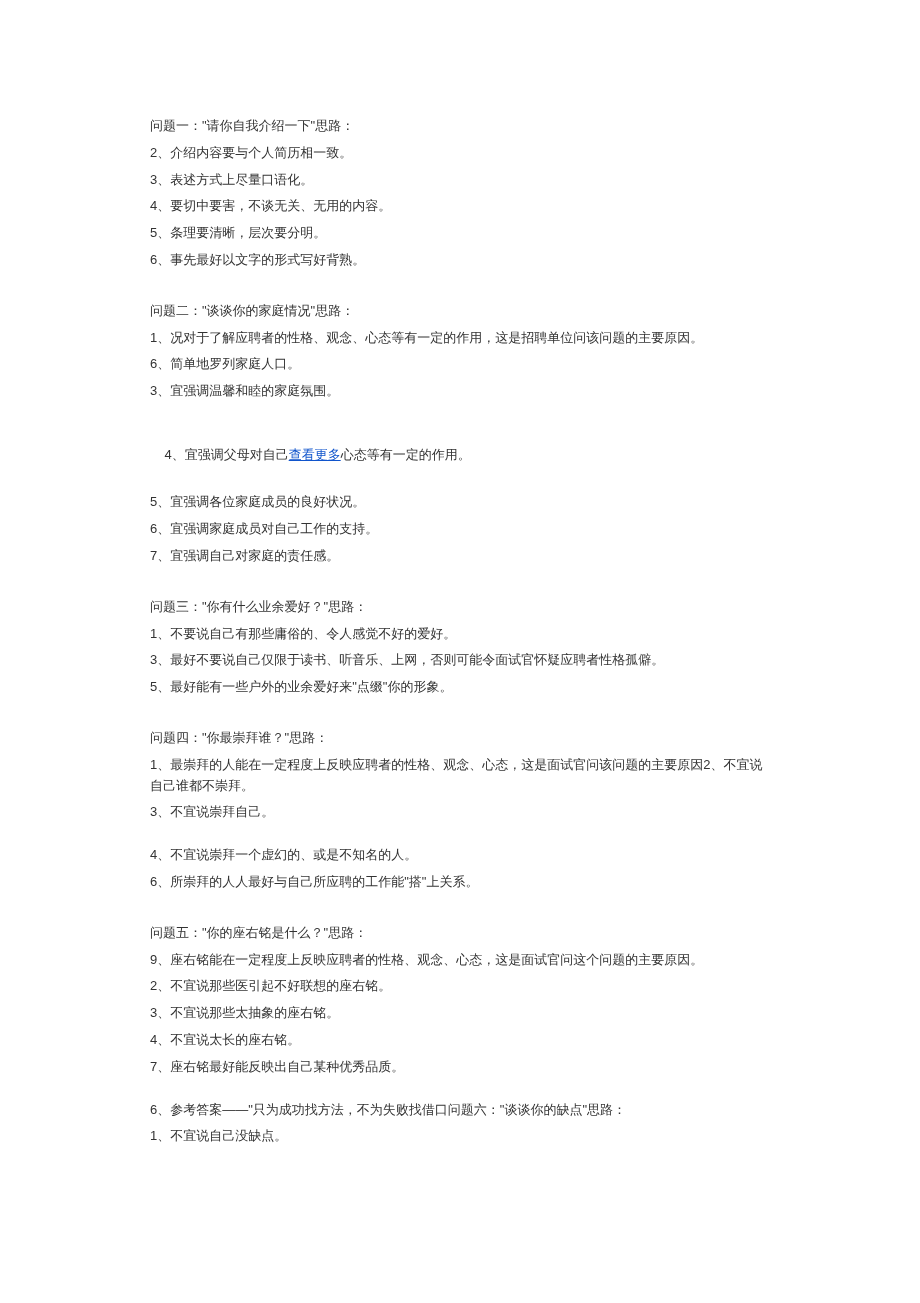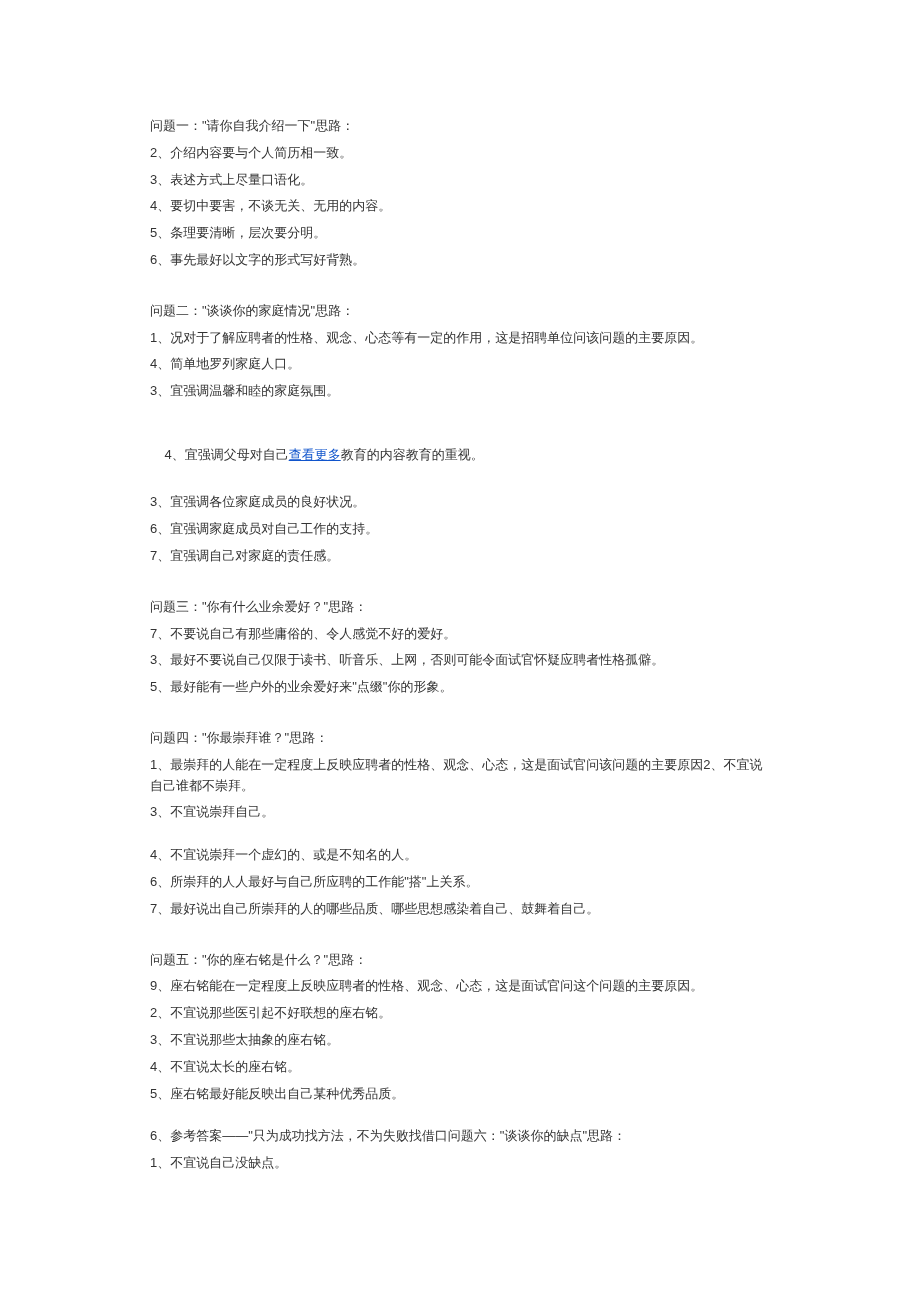--- a/index.html
+++ b/index.html
@@ -41,54 +41,53 @@
   <div class="line">2、介绍内容要与个人简历相一致。</div>
   <div class="line">3、表述方式上尽量口语化。</div>
   <div class="line">4、要切中要害，不谈无关、无用的内容。</div>
   <div class="line">5、条理要清晰，层次要分明。</div>
   <div class="line">6、事先最好以文字的形式写好背熟。</div>
 
   <div class="section-gap"></div>
 
   <div class="line">问题二："谈谈你的家庭情况"思路：</div>
   <div class="line">1、况对于了解应聘者的性格、观念、心态等有一定的作用，这是招聘单位问该问题的主要原因。</div>
-  <div class="line">4、简单地罗列家庭人口。</div>
+  <div class="line">6、简单地罗列家庭人口。</div>
   <div class="line">3、宜强调温馨和睦的家庭氛围。</div>
   <div class="section-gap" style="height:10px"></div>
   <div class="line">
-    <span>4、宜强调父母对自己</span><a class="link">查看更多</a><span>教育的内容教育的重视。</span>
+    <span>4、宜强调父母对自己</span><a class="link">查看更多</a><span>心态等有一定的作用。</span>
   </div>
-  <div class="line">3、宜强调各位家庭成员的良好状况。</div>
+  <div class="line">5、宜强调各位家庭成员的良好状况。</div>
   <div class="line">6、宜强调家庭成员对自己工作的支持。</div>
   <div class="line">7、宜强调自己对家庭的责任感。</div>
 
   <div class="section-gap"></div>
 
   <div class="line">问题三："你有什么业余爱好？"思路：</div>
-  <div class="line">7、不要说自己有那些庸俗的、令人感觉不好的爱好。</div>
+  <div class="line">1、不要说自己有那些庸俗的、令人感觉不好的爱好。</div>
   <div class="line">3、最好不要说自己仅限于读书、听音乐、上网，否则可能令面试官怀疑应聘者性格孤僻。</div>
   <div class="line">5、最好能有一些户外的业余爱好来"点缀"你的形象。</div>
 
   <div class="section-gap"></div>
 
   <div class="line tight-after">问题四："你最崇拜谁？"思路：</div>
   <div class="line">1、最崇拜的人能在一定程度上反映应聘者的性格、观念、心态，这是面试官问该问题的主要原因2、不宜说自己谁都不崇拜。</div>
   <div class="line">3、不宜说崇拜自己。</div>
   <div class="section-gap" style="height:10px"></div>
   <div class="line">4、不宜说崇拜一个虚幻的、或是不知名的人。</div>
   <div class="line">6、所崇拜的人人最好与自己所应聘的工作能"搭"上关系。</div>
-  <div class="line">7、最好说出自己所崇拜的人的哪些品质、哪些思想感染着自己、鼓舞着自己。</div>
 
   <div class="section-gap"></div>
 
   <div class="line">问题五："你的座右铭是什么？"思路：</div>
   <div class="line">9、座右铭能在一定程度上反映应聘者的性格、观念、心态，这是面试官问这个问题的主要原因。</div>
   <div class="line">2、不宜说那些医引起不好联想的座右铭。</div>
   <div class="line">3、不宜说那些太抽象的座右铭。</div>
   <div class="line">4、不宜说太长的座右铭。</div>
-  <div class="line">5、座右铭最好能反映出自己某种优秀品质。</div>
+  <div class="line">7、座右铭最好能反映出自己某种优秀品质。</div>
 
   <div class="section-gap" style="height:10px"></div>
 
   <div class="line">6、参考答案——"只为成功找方法，不为失败找借口问题六："谈谈你的缺点"思路：</div>
   <div class="line">1、不宜说自己没缺点。</div>
 
 </div>
 
 </body></html>

